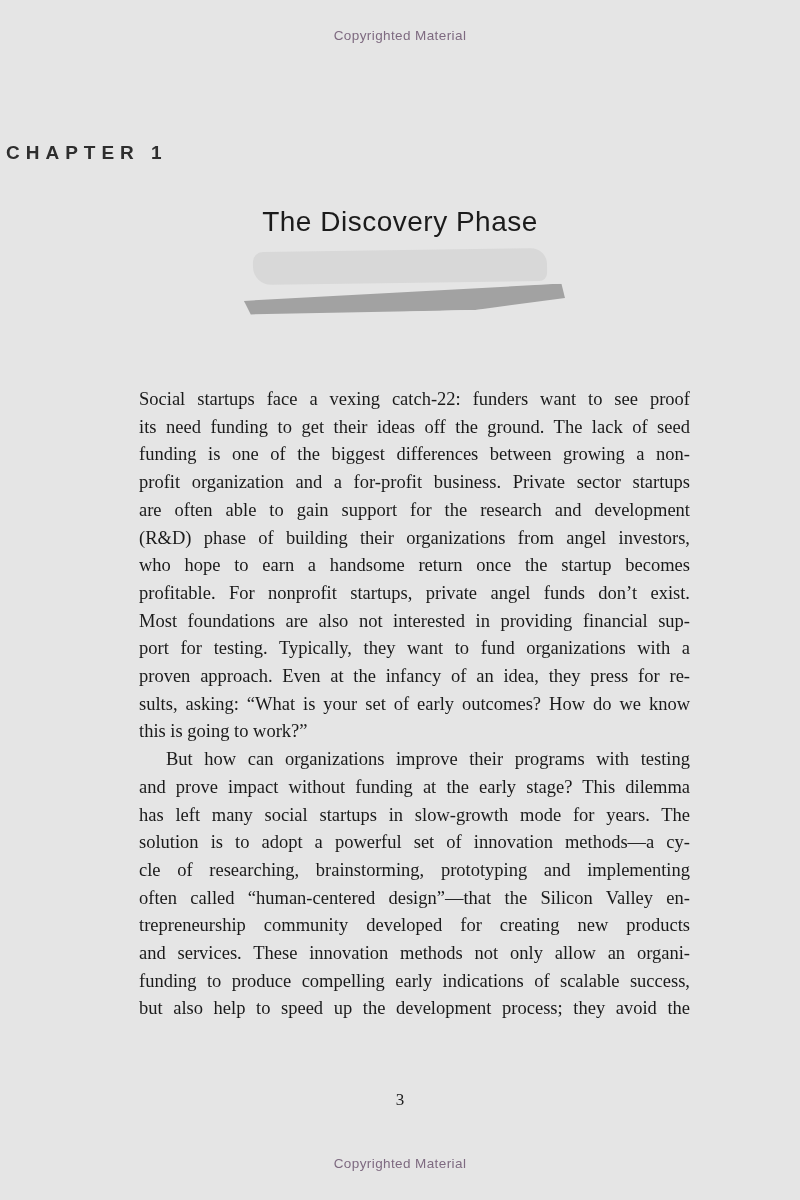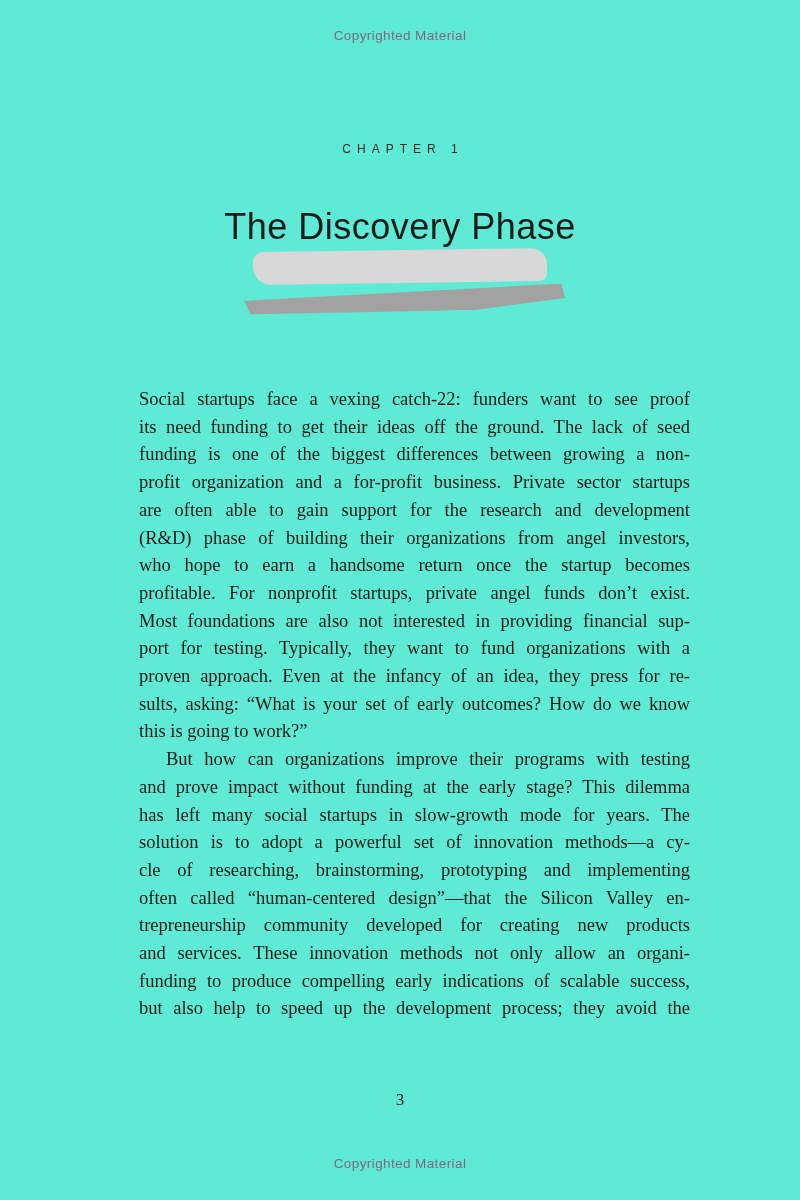--- a/index.html
+++ b/index.html
@@ -4,21 +4,21 @@
 <style>
   html, body {
     margin: 0;
     padding: 0;
     background: #ffffff;
   }
   .book-page {
     position: relative;
     width: 800px;
     height: 1200px;
-    background: #5eead4;
+    background: #e5e5e5;
     overflow: hidden;
     font-family: "Liberation Serif", serif;
   }
   .copyright {
     position: absolute;
     left: 0;
     width: 100%;
     text-align: center;
     font-family: "Liberation Sans", sans-serif;
     font-size: 13.5px;
@@ -26,37 +26,36 @@
     color: var(--copyright-text, #7e6a80);
   }
   .copyright.top { top: 28px; }
   .copyright.bottom { top: 1156px; }
 
   .chapter-label {
     position: absolute;
     top: 142px;
     left: 0;
     width: 100%;
-    text-align: center;
     text-indent: 6px;
     font-family: "Liberation Sans", sans-serif;
-    font-size: 12px;
-    font-weight: 400;
+    font-size: 19px;
+    font-weight: 700;
     letter-spacing: 6px;
     color: #2e2e2e;
   }
   .chapter-title {
     position: absolute;
     top: 206px;
     left: 0;
     width: 100%;
     margin: 0;
     text-align: center;
     font-family: "Liberation Sans", sans-serif;
-    font-size: 36px;
+    font-size: 28px;
     font-weight: 400;
     letter-spacing: 0.5px;
     color: #1b1b1b;
   }
 
   .stroke {
     position: absolute;
   }
   .stroke-light {
     top: 250px;

